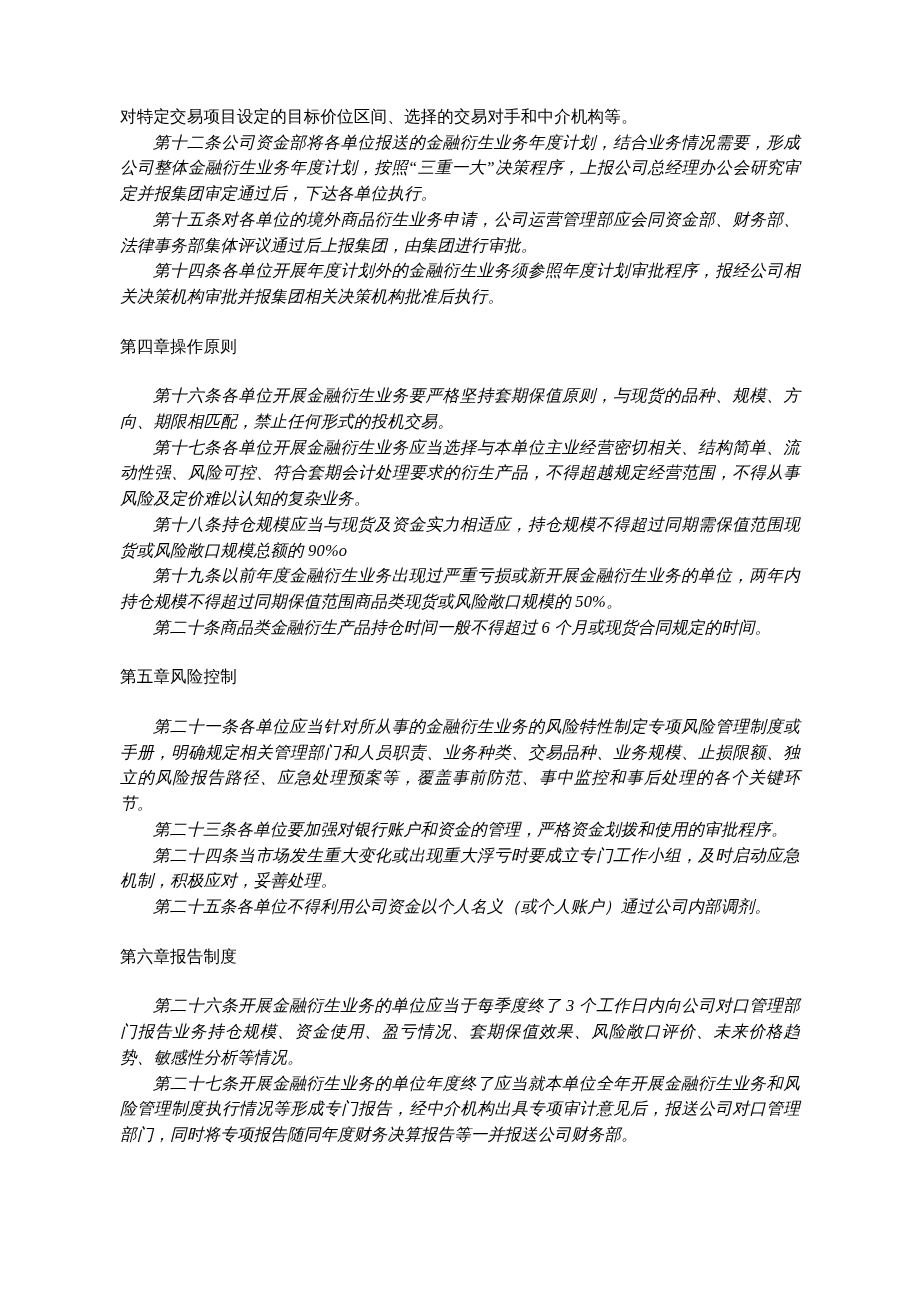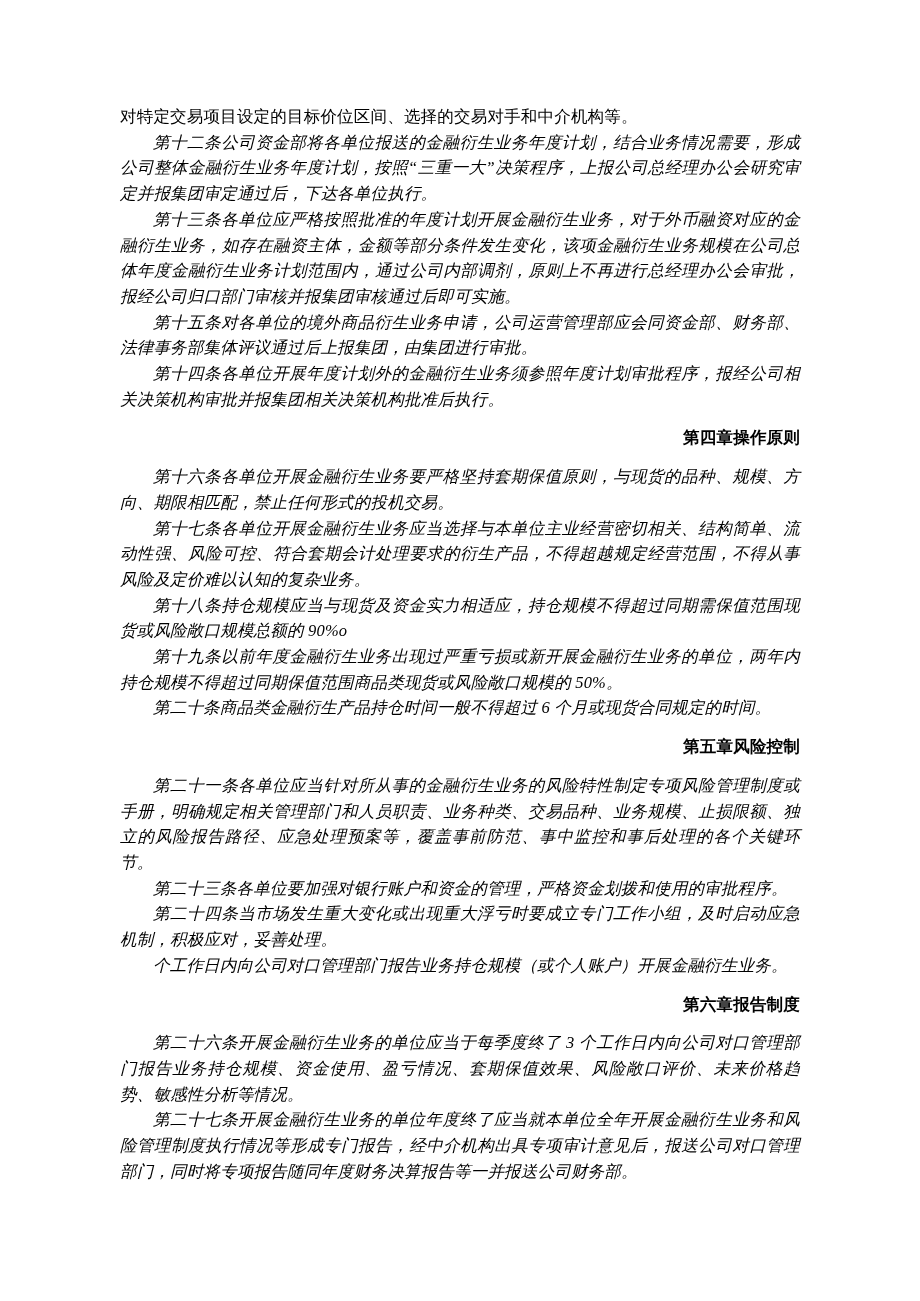--- a/index.html
+++ b/index.html
@@ -33,44 +33,43 @@
     word-break: break-all;
   }
   p.paragraph {
     text-indent: 2em;
     font-style: italic;
   }
   p.continuation {
     text-indent: 0;
   }
   p.heading {
-    text-align: right;
+    text-align: left;
     text-indent: 0;
-    margin: 13px 0;
-    font-weight: bold;
+    margin: 24px 0;
+    font-weight: normal;
   }
 </style>
 </head>
 <body>
 
 <div class="page">
   <div class="content">
       <p class="continuation">对特定交易项目设定的目标价位区间、选择的交易对手和中介机构等。</p>
       <p class="paragraph">第十二条公司资金部将各单位报送的金融衍生业务年度计划，结合业务情况需要，形成公司整体金融衍生业务年度计划，按照“三重一大”决策程序，上报公司总经理办公会研究审定并报集团审定通过后，下达各单位执行。</p>
-      <p class="paragraph">第十三条各单位应严格按照批准的年度计划开展金融衍生业务，对于外币融资对应的金融衍生业务，如存在融资主体，金额等部分条件发生变化，该项金融衍生业务规模在公司总体年度金融衍生业务计划范围内，通过公司内部调剂，原则上不再进行总经理办公会审批，报经公司归口部门审核并报集团审核通过后即可实施。</p>
       <p class="paragraph">第十五条对各单位的境外商品衍生业务申请，公司运营管理部应会同资金部、财务部、法律事务部集体评议通过后上报集团，由集团进行审批。</p>
       <p class="paragraph">第十四条各单位开展年度计划外的金融衍生业务须参照年度计划审批程序，报经公司相关决策机构审批并报集团相关决策机构批准后执行。</p>
       <p class="heading">第四章操作原则</p>
       <p class="paragraph">第十六条各单位开展金融衍生业务要严格坚持套期保值原则，与现货的品种、规模、方向、期限相匹配，禁止任何形式的投机交易。</p>
       <p class="paragraph">第十七条各单位开展金融衍生业务应当选择与本单位主业经营密切相关、结构简单、流动性强、风险可控、符合套期会计处理要求的衍生产品，不得超越规定经营范围，不得从事风险及定价难以认知的复杂业务。</p>
       <p class="paragraph">第十八条持仓规模应当与现货及资金实力相适应，持仓规模不得超过同期需保值范围现货或风险敞口规模总额的 90%o</p>
       <p class="paragraph">第十九条以前年度金融衍生业务出现过严重亏损或新开展金融衍生业务的单位，两年内持仓规模不得超过同期保值范围商品类现货或风险敞口规模的 50%。</p>
       <p class="paragraph">第二十条商品类金融衍生产品持仓时间一般不得超过 6 个月或现货合同规定的时间。</p>
       <p class="heading">第五章风险控制</p>
       <p class="paragraph">第二十一条各单位应当针对所从事的金融衍生业务的风险特性制定专项风险管理制度或手册，明确规定相关管理部门和人员职责、业务种类、交易品种、业务规模、止损限额、独立的风险报告路径、应急处理预案等，覆盖事前防范、事中监控和事后处理的各个关键环节。</p>
       <p class="paragraph">第二十三条各单位要加强对银行账户和资金的管理，严格资金划拨和使用的审批程序。</p>
       <p class="paragraph">第二十四条当市场发生重大变化或出现重大浮亏时要成立专门工作小组，及时启动应急机制，积极应对，妥善处理。</p>
-      <p class="paragraph">个工作日内向公司对口管理部门报告业务持仓规模（或个人账户）开展金融衍生业务。</p>
+      <p class="paragraph">第二十五条各单位不得利用公司资金以个人名义（或个人账户）通过公司内部调剂。</p>
       <p class="heading">第六章报告制度</p>
       <p class="paragraph">第二十六条开展金融衍生业务的单位应当于每季度终了 3 个工作日内向公司对口管理部门报告业务持仓规模、资金使用、盈亏情况、套期保值效果、风险敞口评价、未来价格趋势、敏感性分析等情况。</p>
       <p class="paragraph">第二十七条开展金融衍生业务的单位年度终了应当就本单位全年开展金融衍生业务和风险管理制度执行情况等形成专门报告，经中介机构出具专项审计意见后，报送公司对口管理部门，同时将专项报告随同年度财务决算报告等一并报送公司财务部。</p>
     </div>
 </div>
 
 </body></html>

